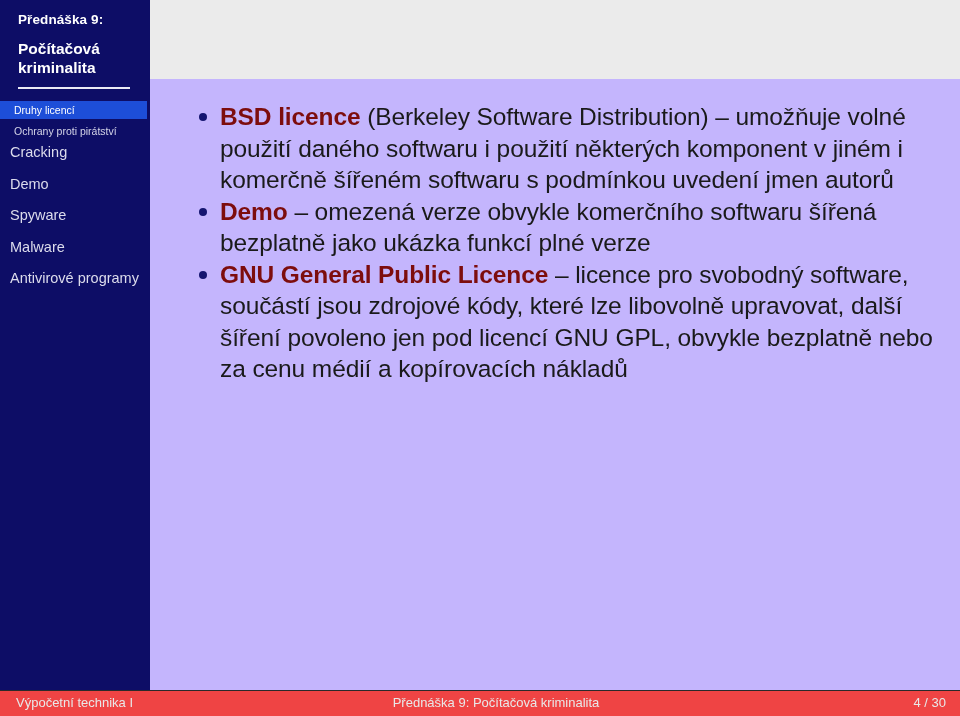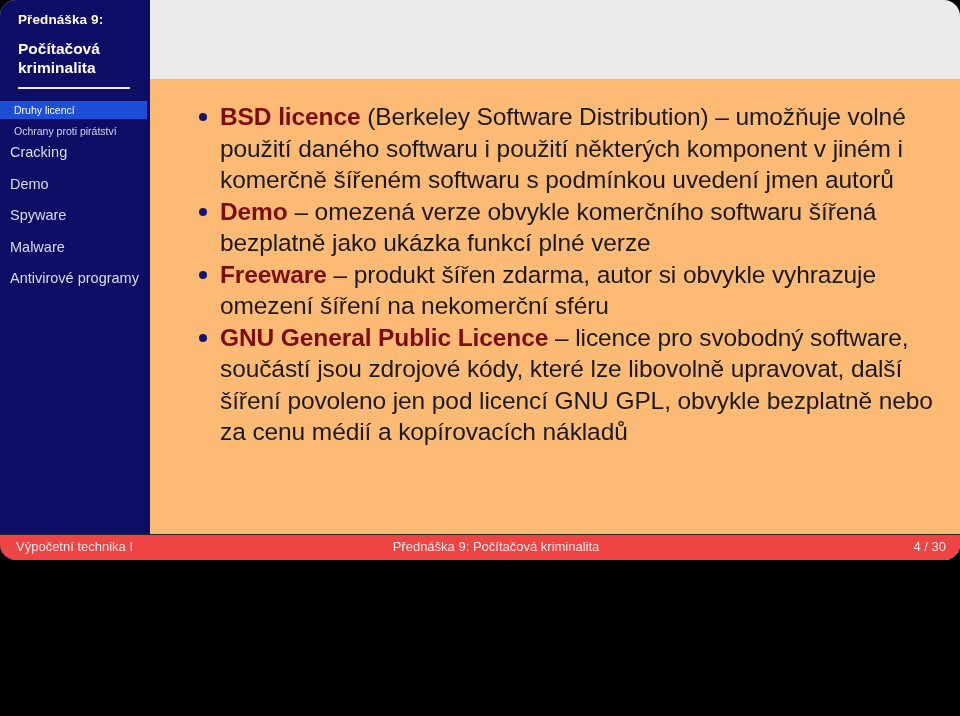--- a/index.html
+++ b/index.html
@@ -11,24 +11,23 @@
     height: 716px;
     overflow: hidden;
     background: #000;
     font-family: "Liberation Sans", sans-serif;
     -webkit-font-smoothing: antialiased;
   }
 
   .slide {
     position: relative;
     width: 960px;
-    height: 560px;
+    height: 716px;
     background: #ebebeb;
     overflow: hidden;
-    border-radius: 16px;
   }
 
   
   .sidebar {
     position: absolute;
     left: 0;
     top: 0;
     width: 147px;
     height: 690px;
     background: #0d0d66;
@@ -125,21 +124,21 @@
     background: #0d0d66;
   }
 
   
   .content {
     position: absolute;
     left: 150px;
     top: 79px;
     width: 810px;
     height: 611px;
-    background: #fdba74;
+    background: #c4b5fd;
     box-sizing: border-box;
     padding: 22px 12px 0 44px;
   }
 
   .bullet-list {
     list-style: none;
     margin: 0;
     padding: 0;
   }
   .bullet {
@@ -243,21 +242,20 @@
       </div>
   </div>
 
   <div class="tb-notch"></div>
   <div class="seam"></div>
 
   <div class="content">
     <ul class="bullet-list" id="bullet-list">
         <li class="bullet"><span class="lead">BSD licence</span><span class="rest"> (Berkeley Software Distribution) – umožňuje volné použití daného softwaru i použití některých komponent v jiném i komerčně šířeném softwaru s podmínkou uvedení jmen autorů</span></li>
         <li class="bullet"><span class="lead">Demo</span><span class="rest"> – omezená verze obvykle komerčního softwaru šířená bezplatně jako ukázka funkcí plné verze</span></li>
-        <li class="bullet"><span class="lead">Freeware</span><span class="rest"> – produkt šířen zdarma, autor si obvykle vyhrazuje omezení šíření na nekomerční sféru</span></li>
         <li class="bullet"><span class="lead">GNU General Public Licence</span><span class="rest"> – licence pro svobodný software, součástí jsou zdrojové kódy, které lze libovolně upravovat, další šíření povoleno jen pod licencí GNU GPL, obvykle bezplatně nebo za cenu médií a kopírovacích nákladů</span></li>
       </ul>
   </div>
 
   <div class="footer">
     <div class="footer-rule"></div>
     <div class="footer-left">Výpočetní technika I</div>
     <div class="footer-center">Přednáška 9: Počítačová kriminalita</div>
     <div class="footer-right">4 / 30</div>
   </div>

